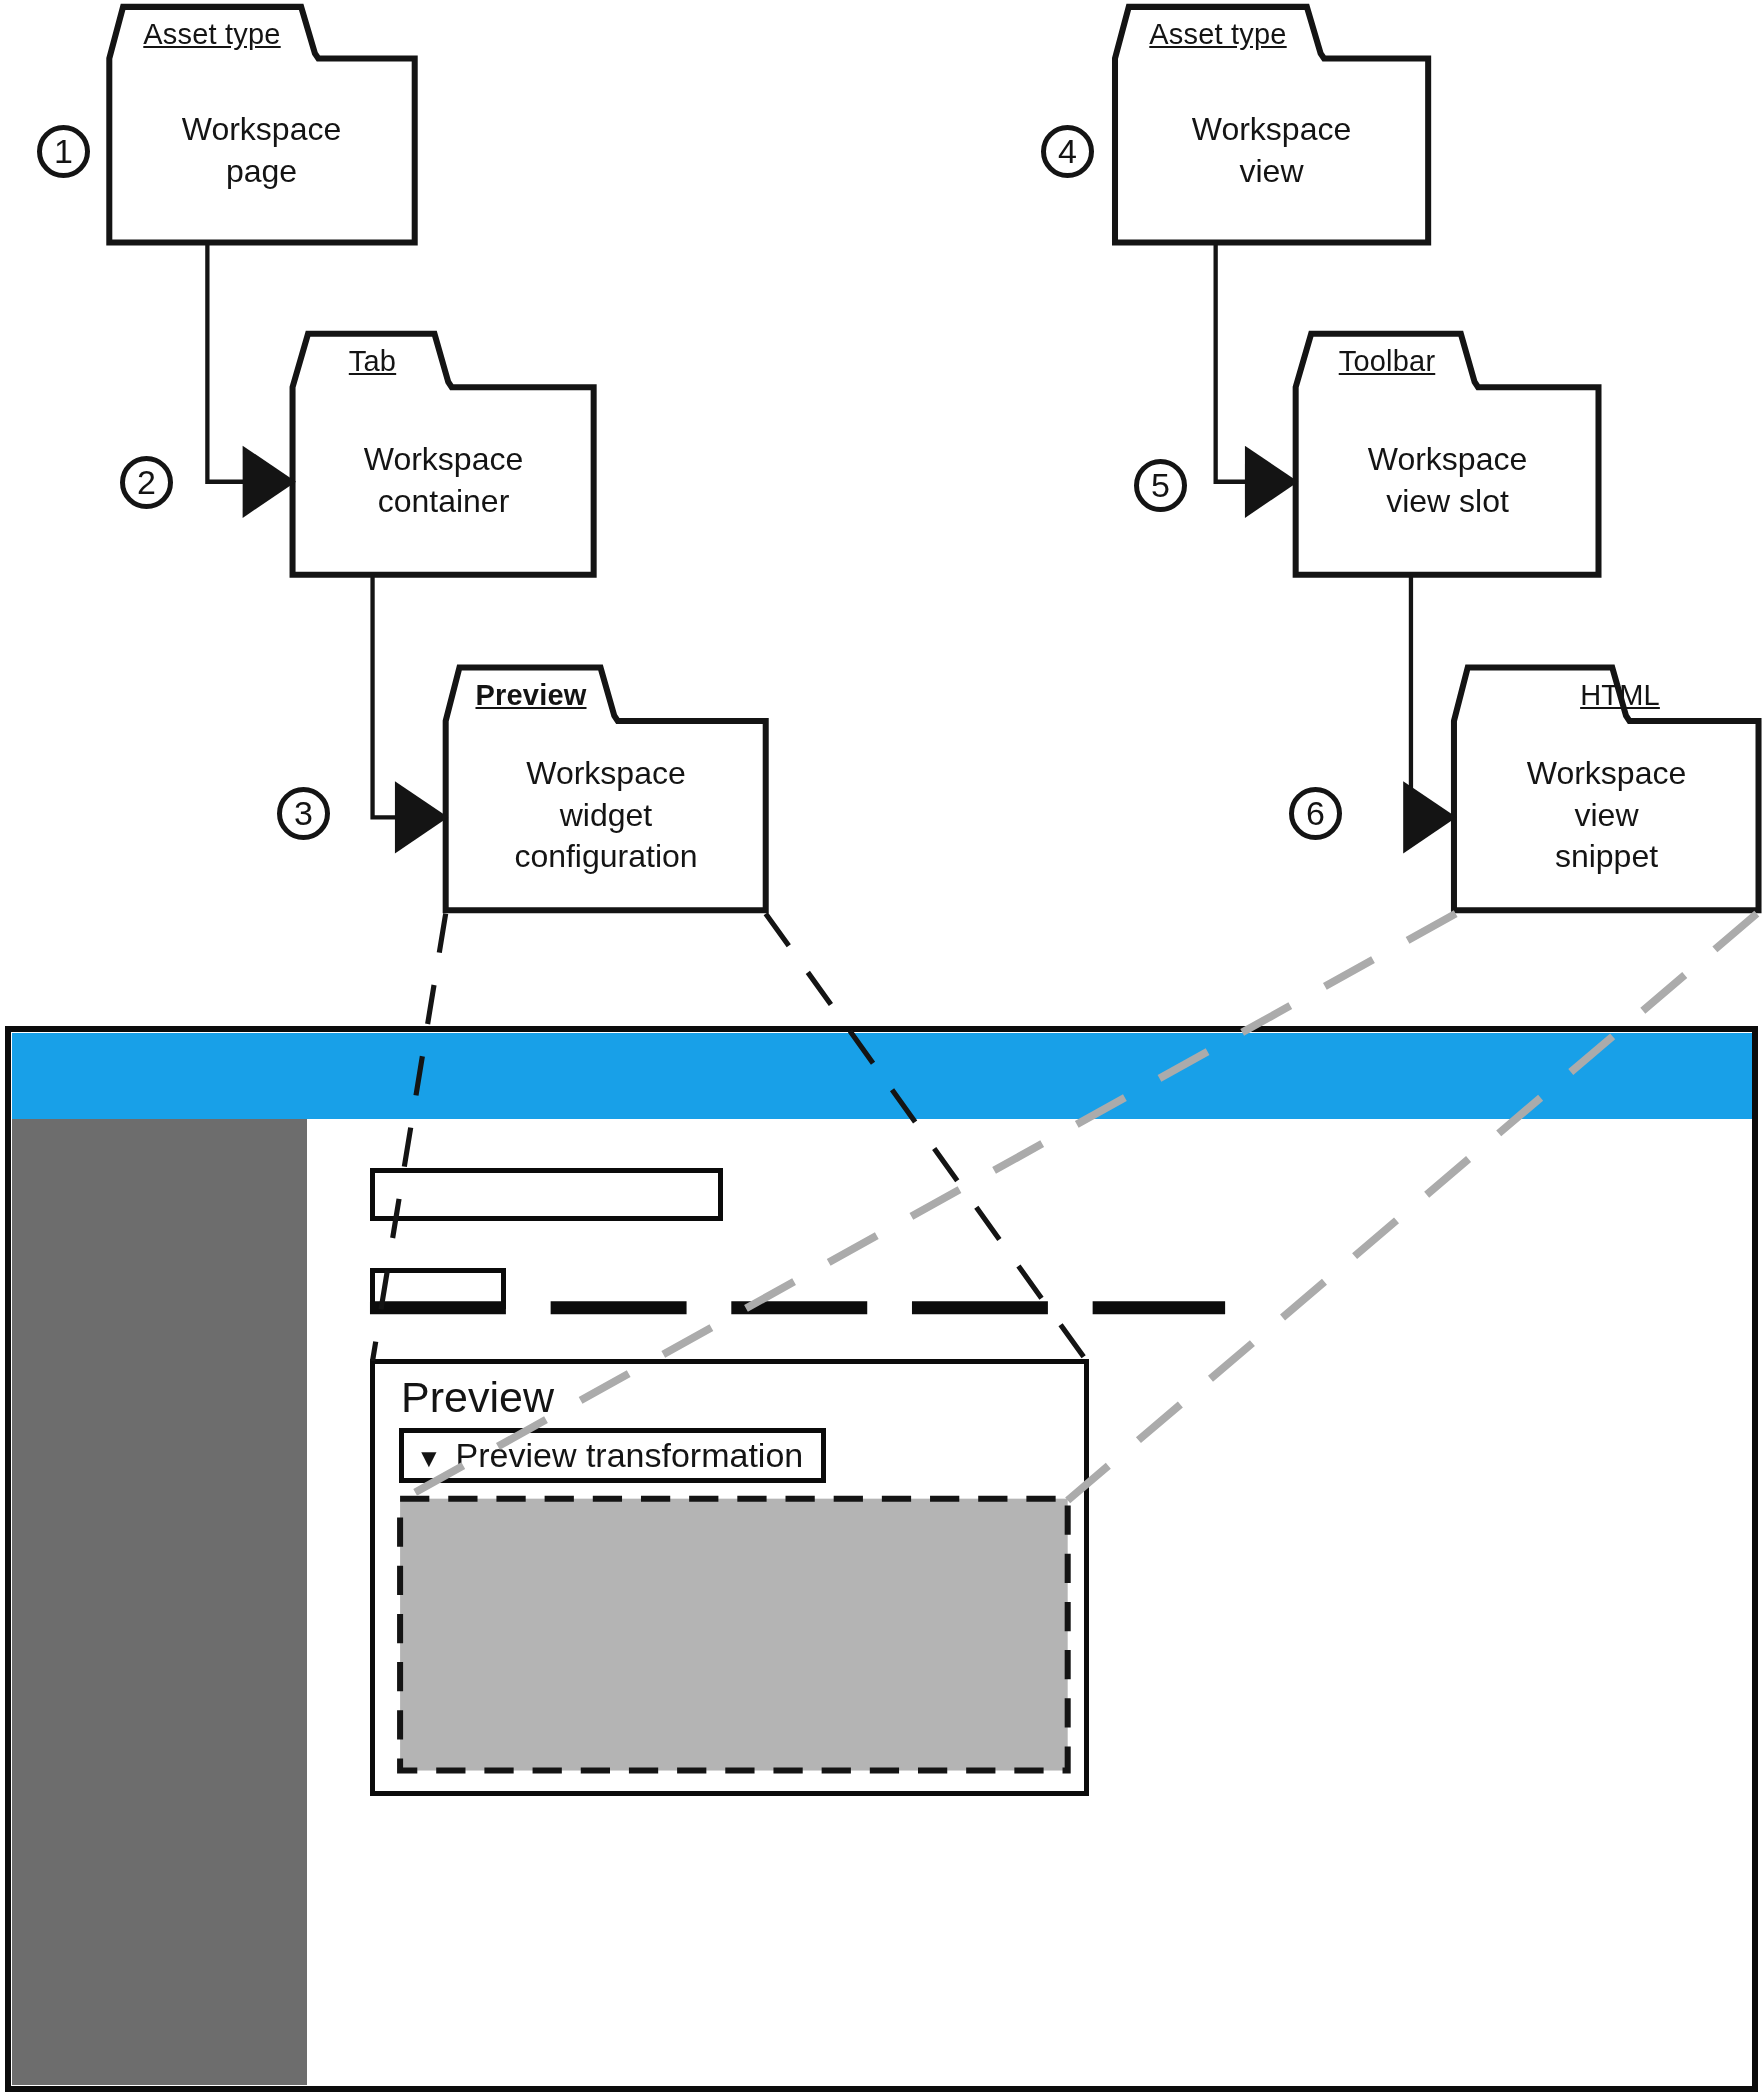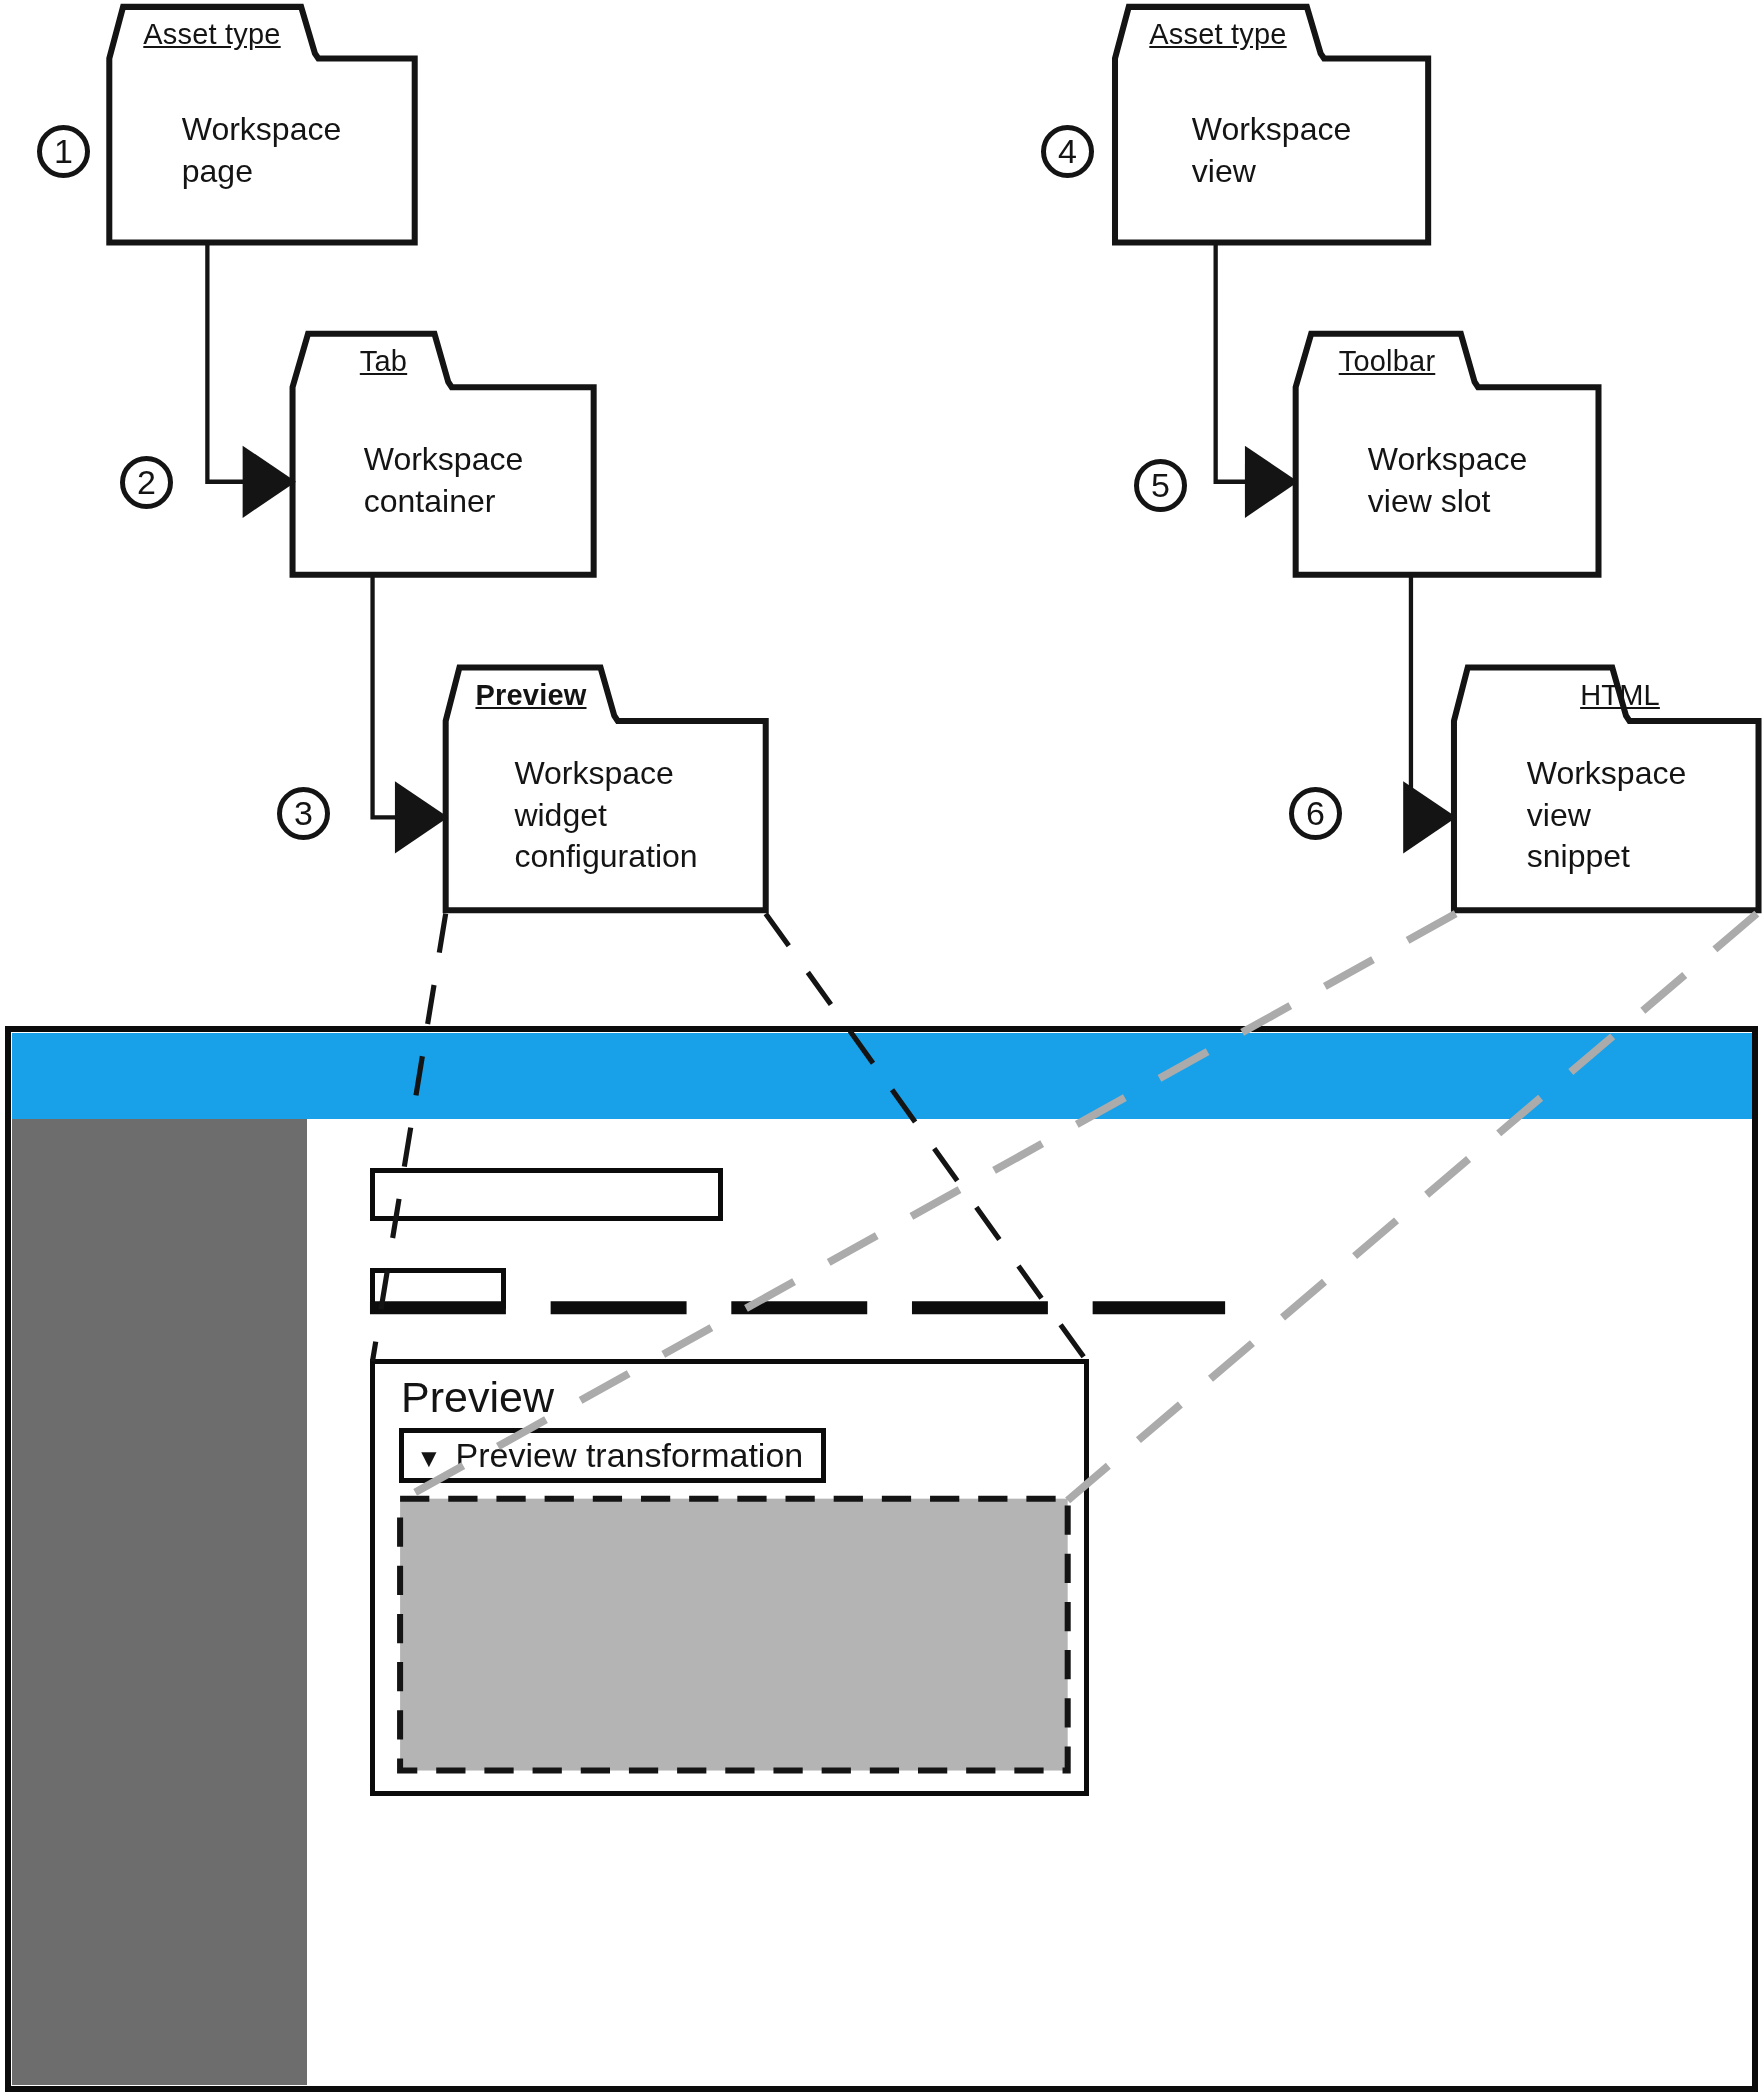--- a/index.html
+++ b/index.html
@@ -23,21 +23,21 @@
 
   
   .tab-label{
     position:absolute;z-index:4;
     display:flex;align-items:center;justify-content:center;
     height:45px;font-size:29px;letter-spacing:0.2px;text-decoration:underline;
   }
   .tab-label.bold{font-weight:bold;}
   .body-label{
     position:absolute;z-index:4;
-    display:flex;align-items:center;justify-content:center;text-align:left;
+    display:flex;align-items:center;justify-content:center;text-align:center;
     white-space:pre-line;font-size:32px;line-height:1.3;
   }
   .badge{
     position:absolute;z-index:4;width:53px;height:53px;border-radius:50%;
     border:5.2px solid var(--ink);background:#fff;
     display:flex;align-items:center;justify-content:center;
     font-size:34px;
   }
 
   
@@ -92,21 +92,21 @@
   <div class="mock" id="toolbar-box">
     <span class="caret">▼</span>
     <span>Preview transformation</span>
   </div>
 
   <div class="tab-label" style="left:109px;top:12px;width:206px">Asset type</div>
   <div class="body-label" style="left:109px;top:59px;width:305px;height:184px">Workspace
 page</div>
   <div class="badge" style="left:37px;top:125px">1</div>
 
-  <div class="tab-label" style="left:304px;top:339px;width:159px">Tab</div>
+  <div class="tab-label" style="left:293px;top:339px;width:159px">Tab</div>
   <div class="body-label" style="left:293px;top:387px;width:301px;height:188px">Workspace
 container</div>
   <div class="badge" style="left:120px;top:456px">2</div>
 
   <div class="tab-label bold" style="left:446px;top:673px;width:170px">Preview</div>
   <div class="body-label" style="left:446px;top:721px;width:320px;height:189px">Workspace
 widget
 configuration</div>
   <div class="badge" style="left:277px;top:787px">3</div>
 

